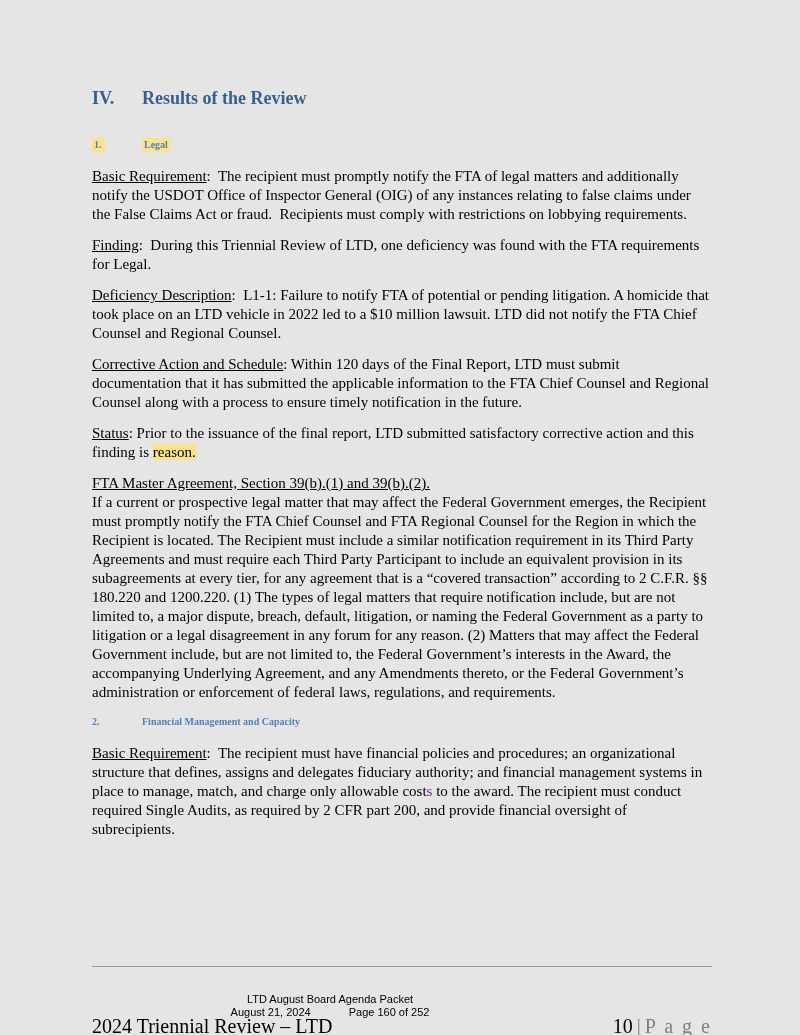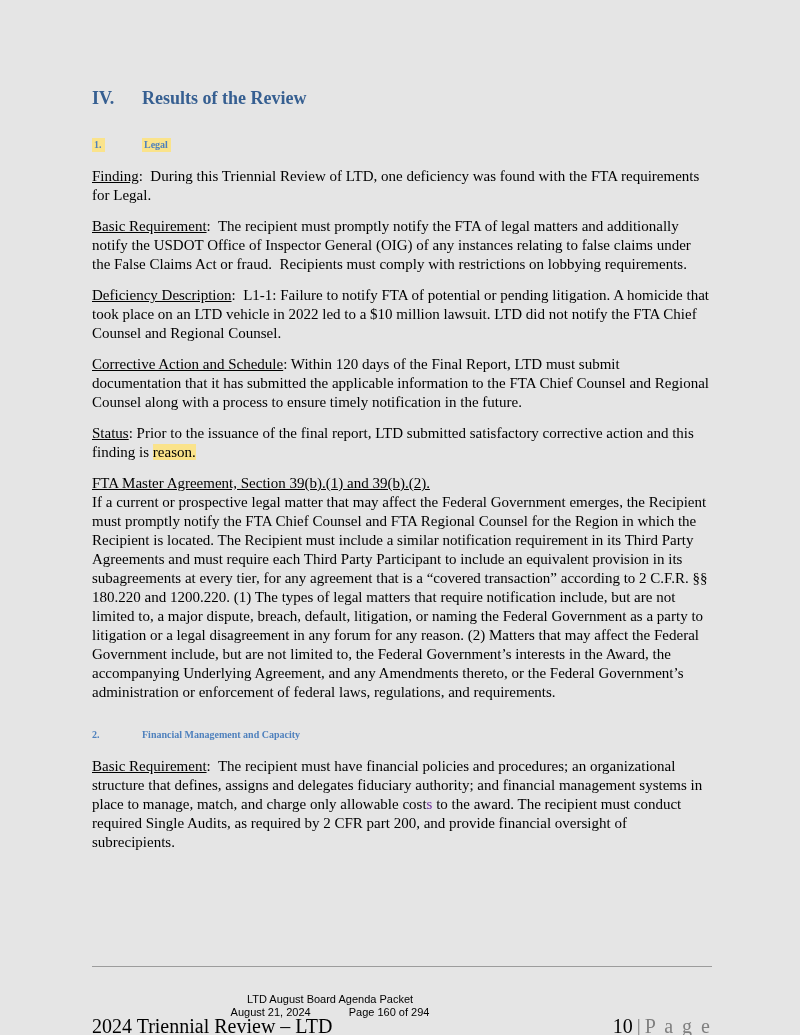--- a/index.html
+++ b/index.html
@@ -22,21 +22,21 @@
     font-size:18px; font-weight:bold;
     color:#365F91;
     font-family:"Liberation Serif", serif;
   }
   h2.doc-h2 {
     margin:0 0 17px 0;
     font-size:10px; font-weight:bold;
     color:#4F81BD;
     font-family:"Liberation Serif", serif;
   }
-  h2.sec2 { margin-top:27px; }
+  h2.sec2 { margin-top:14px; }
   .hnum { display:inline-block; width:50px; }
   .hl-box { background:#FAE38B; padding:1px 3px 2px 2px; }
   p.body-par {
     margin:0 0 12px 0;
     font-size:15px; line-height:19px;
     white-space:pre-wrap;
   }
   p.tight { margin-bottom:0; }
   .run-n  { }
   .run-u  { text-decoration:underline; }
@@ -71,22 +71,22 @@
   <div class="content">
 
     <h1 class="doc-h1">
       <span class="hnum">IV.</span><span>Results of the Review</span>
     </h1>
 
     <h2 class="doc-h2">
       <span class="hnum"><span class="hl-box">1.</span></span><span class="hl-box">Legal</span>
     </h2>
 
+    <p class="body-par"><span class="run-u">Basic Requirement</span><span class="run-n">:  The recipient must promptly notify the FTA of legal matters and additionally notify the USDOT Office of Inspector General (OIG) of any instances relating to false claims under the False Claims Act or fraud.  Recipients must comply with restrictions on lobbying requirements.</span></p>
     <p class="body-par"><span class="run-u">Finding</span><span class="run-n">:  During this Triennial Review of LTD, one deficiency was found with the FTA requirements for Legal.</span></p>
-    <p class="body-par"><span class="run-u">Basic Requirement</span><span class="run-n">:  The recipient must promptly notify the FTA of legal matters and additionally notify the USDOT Office of Inspector General (OIG) of any instances relating to false claims under the False Claims Act or fraud.  Recipients must comply with restrictions on lobbying requirements.</span></p>
     <p class="body-par"><span class="run-u">Deficiency Description</span><span class="run-n">:  L1-1: Failure to notify FTA of potential or pending litigation. A homicide that took place on an LTD vehicle in 2022 led to a $10 million lawsuit. LTD did not notify the FTA Chief Counsel and Regional Counsel.</span></p>
     <p class="body-par"><span class="run-u">Corrective Action and Schedule</span><span class="run-n">: Within 120 days of the Final Report, LTD must submit documentation that it has submitted the applicable information to the FTA Chief Counsel and Regional Counsel along with a process to ensure timely notification in the future.</span></p>
     <p class="body-par"><span class="run-u">Status</span><span class="run-n">: Prior to the issuance of the final report, LTD submitted satisfactory corrective action and this finding is </span><span class="run-hl">reason.</span></p>
     <p class="body-par tight"><span class="run-iu">FTA Master Agreement, Section 39(b).(1) and 39(b).(2).</span></p>
     <p class="body-par"><span class="run-n">If a current or prospective legal matter that may affect the Federal Government emerges, the Recipient must promptly notify the FTA Chief Counsel and FTA Regional Counsel for the Region in which the Recipient is located. The Recipient must include a similar notification requirement in its Third Party Agreements and must require each Third Party Participant to include an equivalent provision in its subagreements at every tier, for any agreement that is a “covered transaction” according to 2 C.F.R. §§ 180.220 and 1200.220. (1) The types of legal matters that require notification include, but are not limited to, a major dispute, breach, default, litigation, or naming the Federal Government as a party to litigation or a legal disagreement in any forum for any reason. (2) Matters that may affect the Federal Government include, but are not limited to, the Federal Government’s interests in the Award, the accompanying Underlying Agreement, and any Amendments thereto, or the Federal Government’s administration or enforcement of federal laws, regulations, and requirements.</span></p>
 
     <h2 class="doc-h2 sec2">
       <span class="hnum">2.</span><span>Financial Management and Capacity</span>
     </h2>
 
@@ -96,15 +96,15 @@
 
   <hr class="footer-rule">
 
   <div class="footer-row">
     <span class="footer-left">2024 Triennial Review – LTD</span>
     <span class="footer-right"><span>10</span><span class="pg-sep">|</span><span class="pg-word">P a g e</span></span>
   </div>
 
   <div class="packet">
     <div>LTD August Board Agenda Packet</div>
-    <div><span>August 21, 2024</span><span class="packet-gap"></span><span>Page 160 of 294</span></div>
+    <div><span>August 21, 2024</span><span class="packet-gap"></span><span>Page 160 of 252</span></div>
   </div>
 </div>
 
 </body></html>

